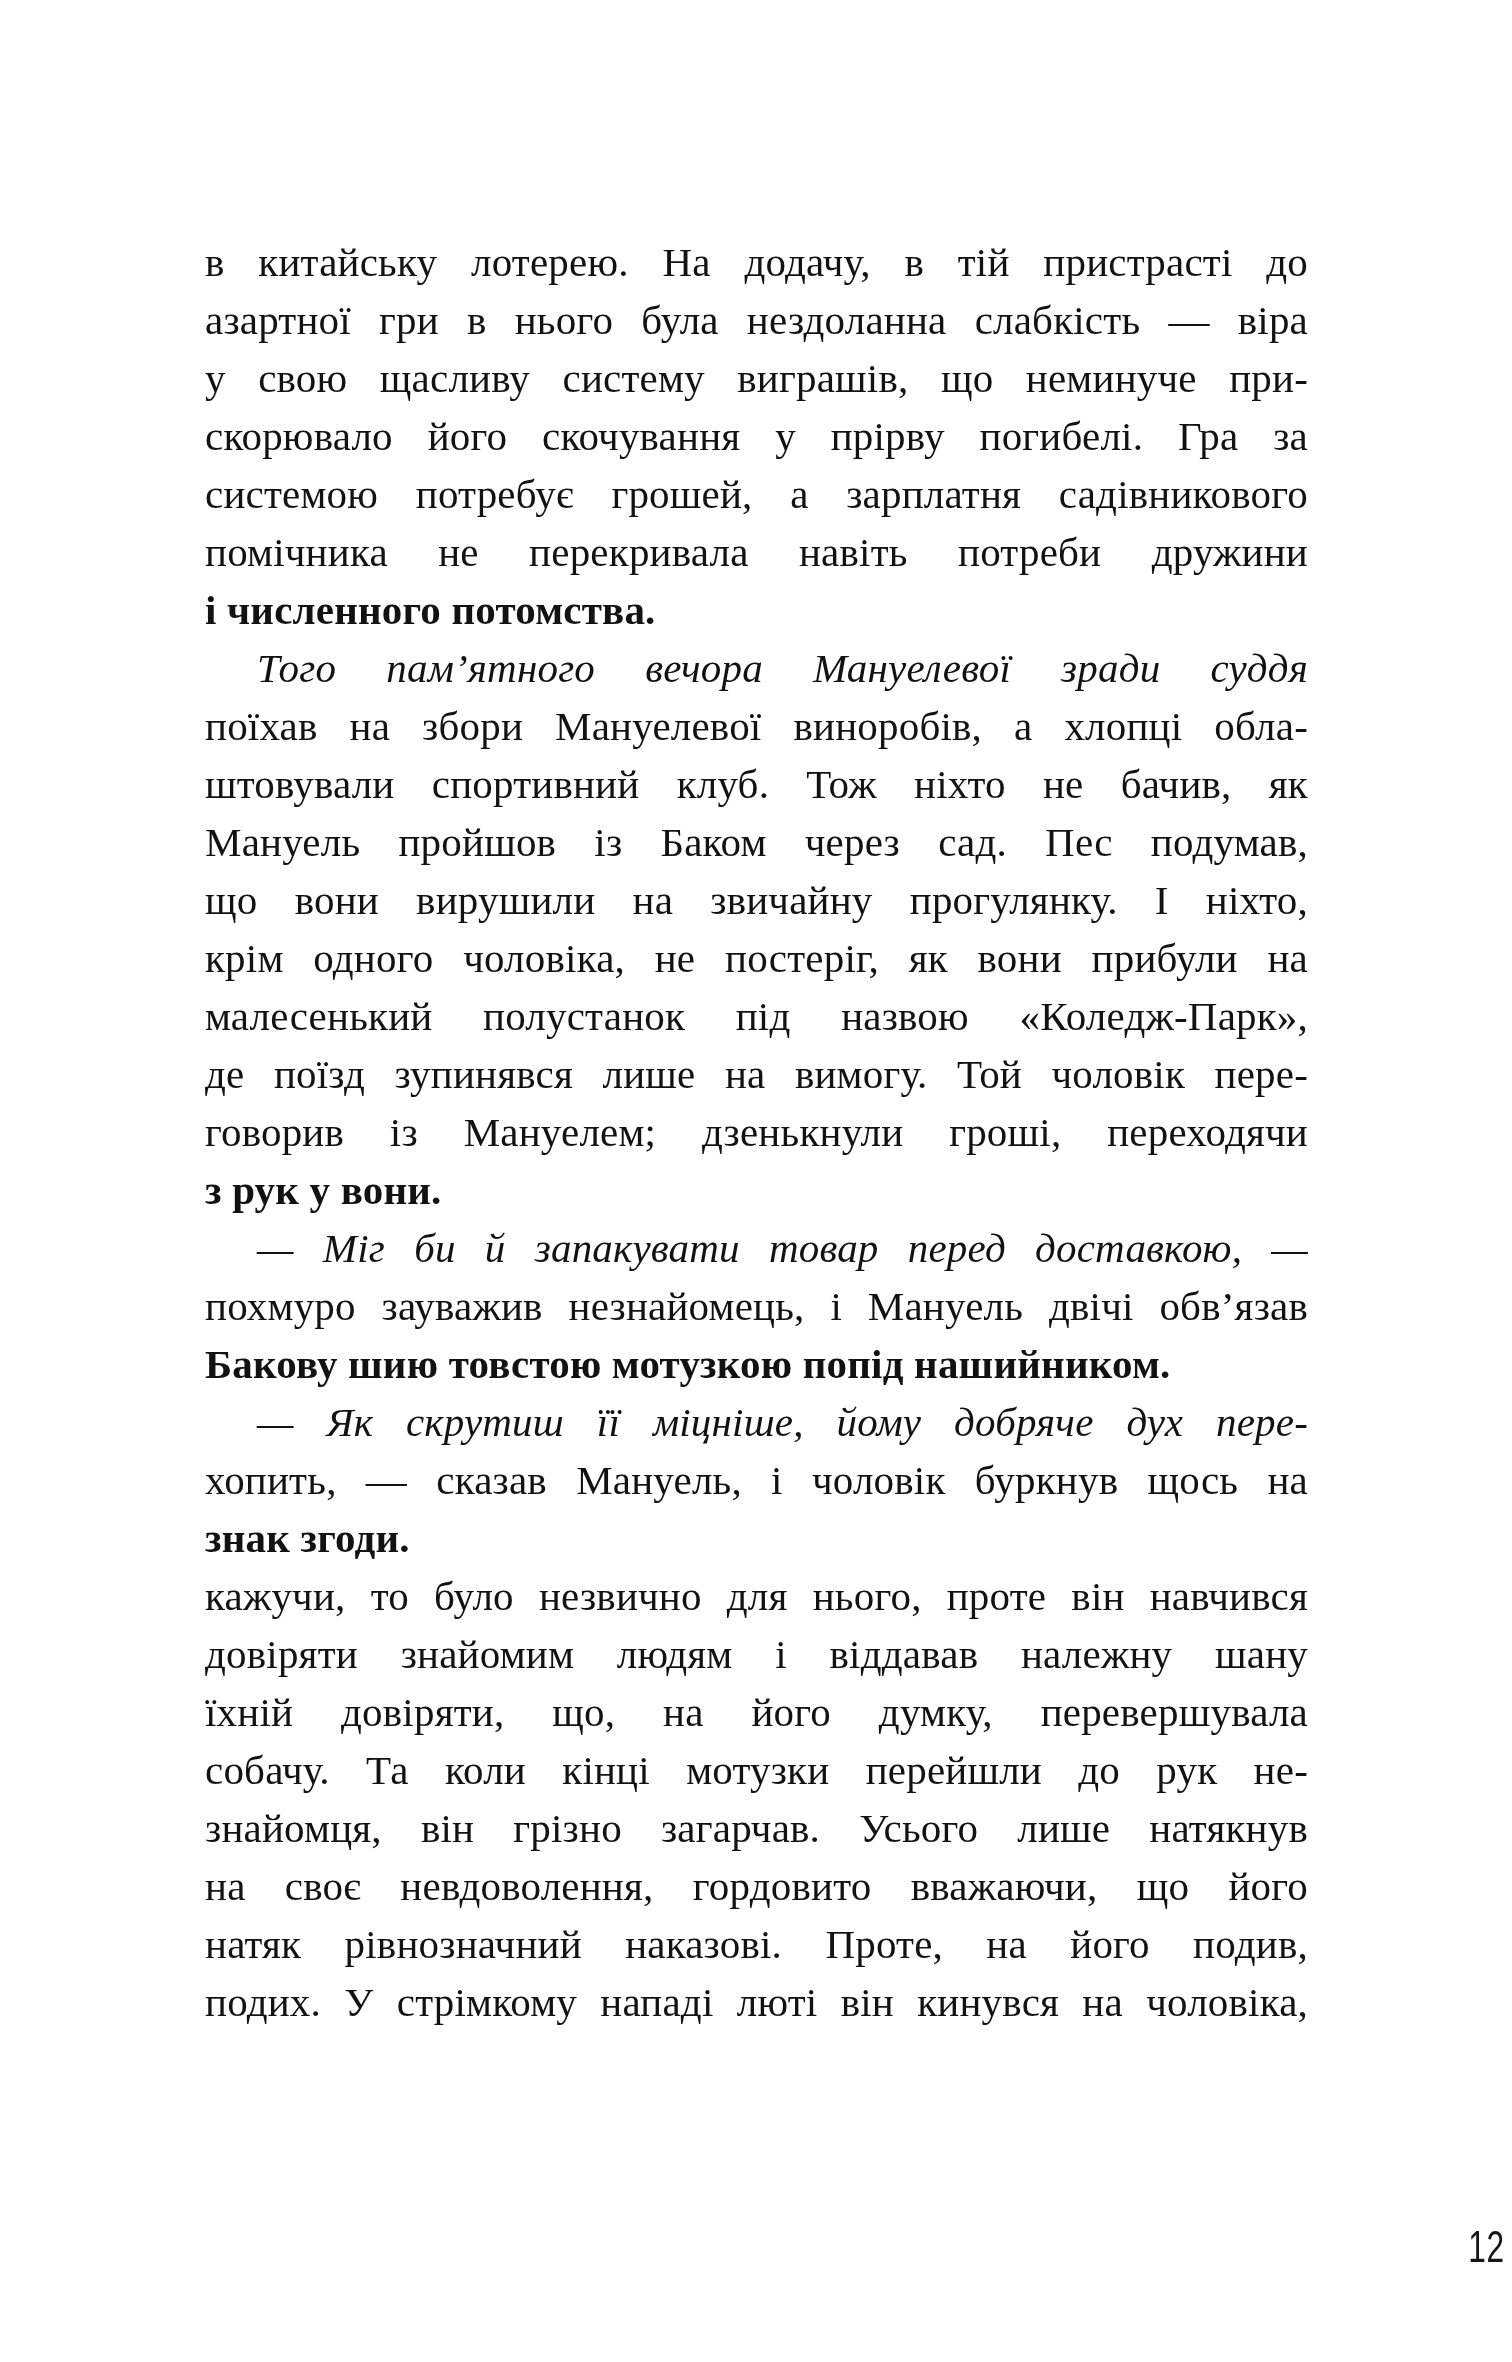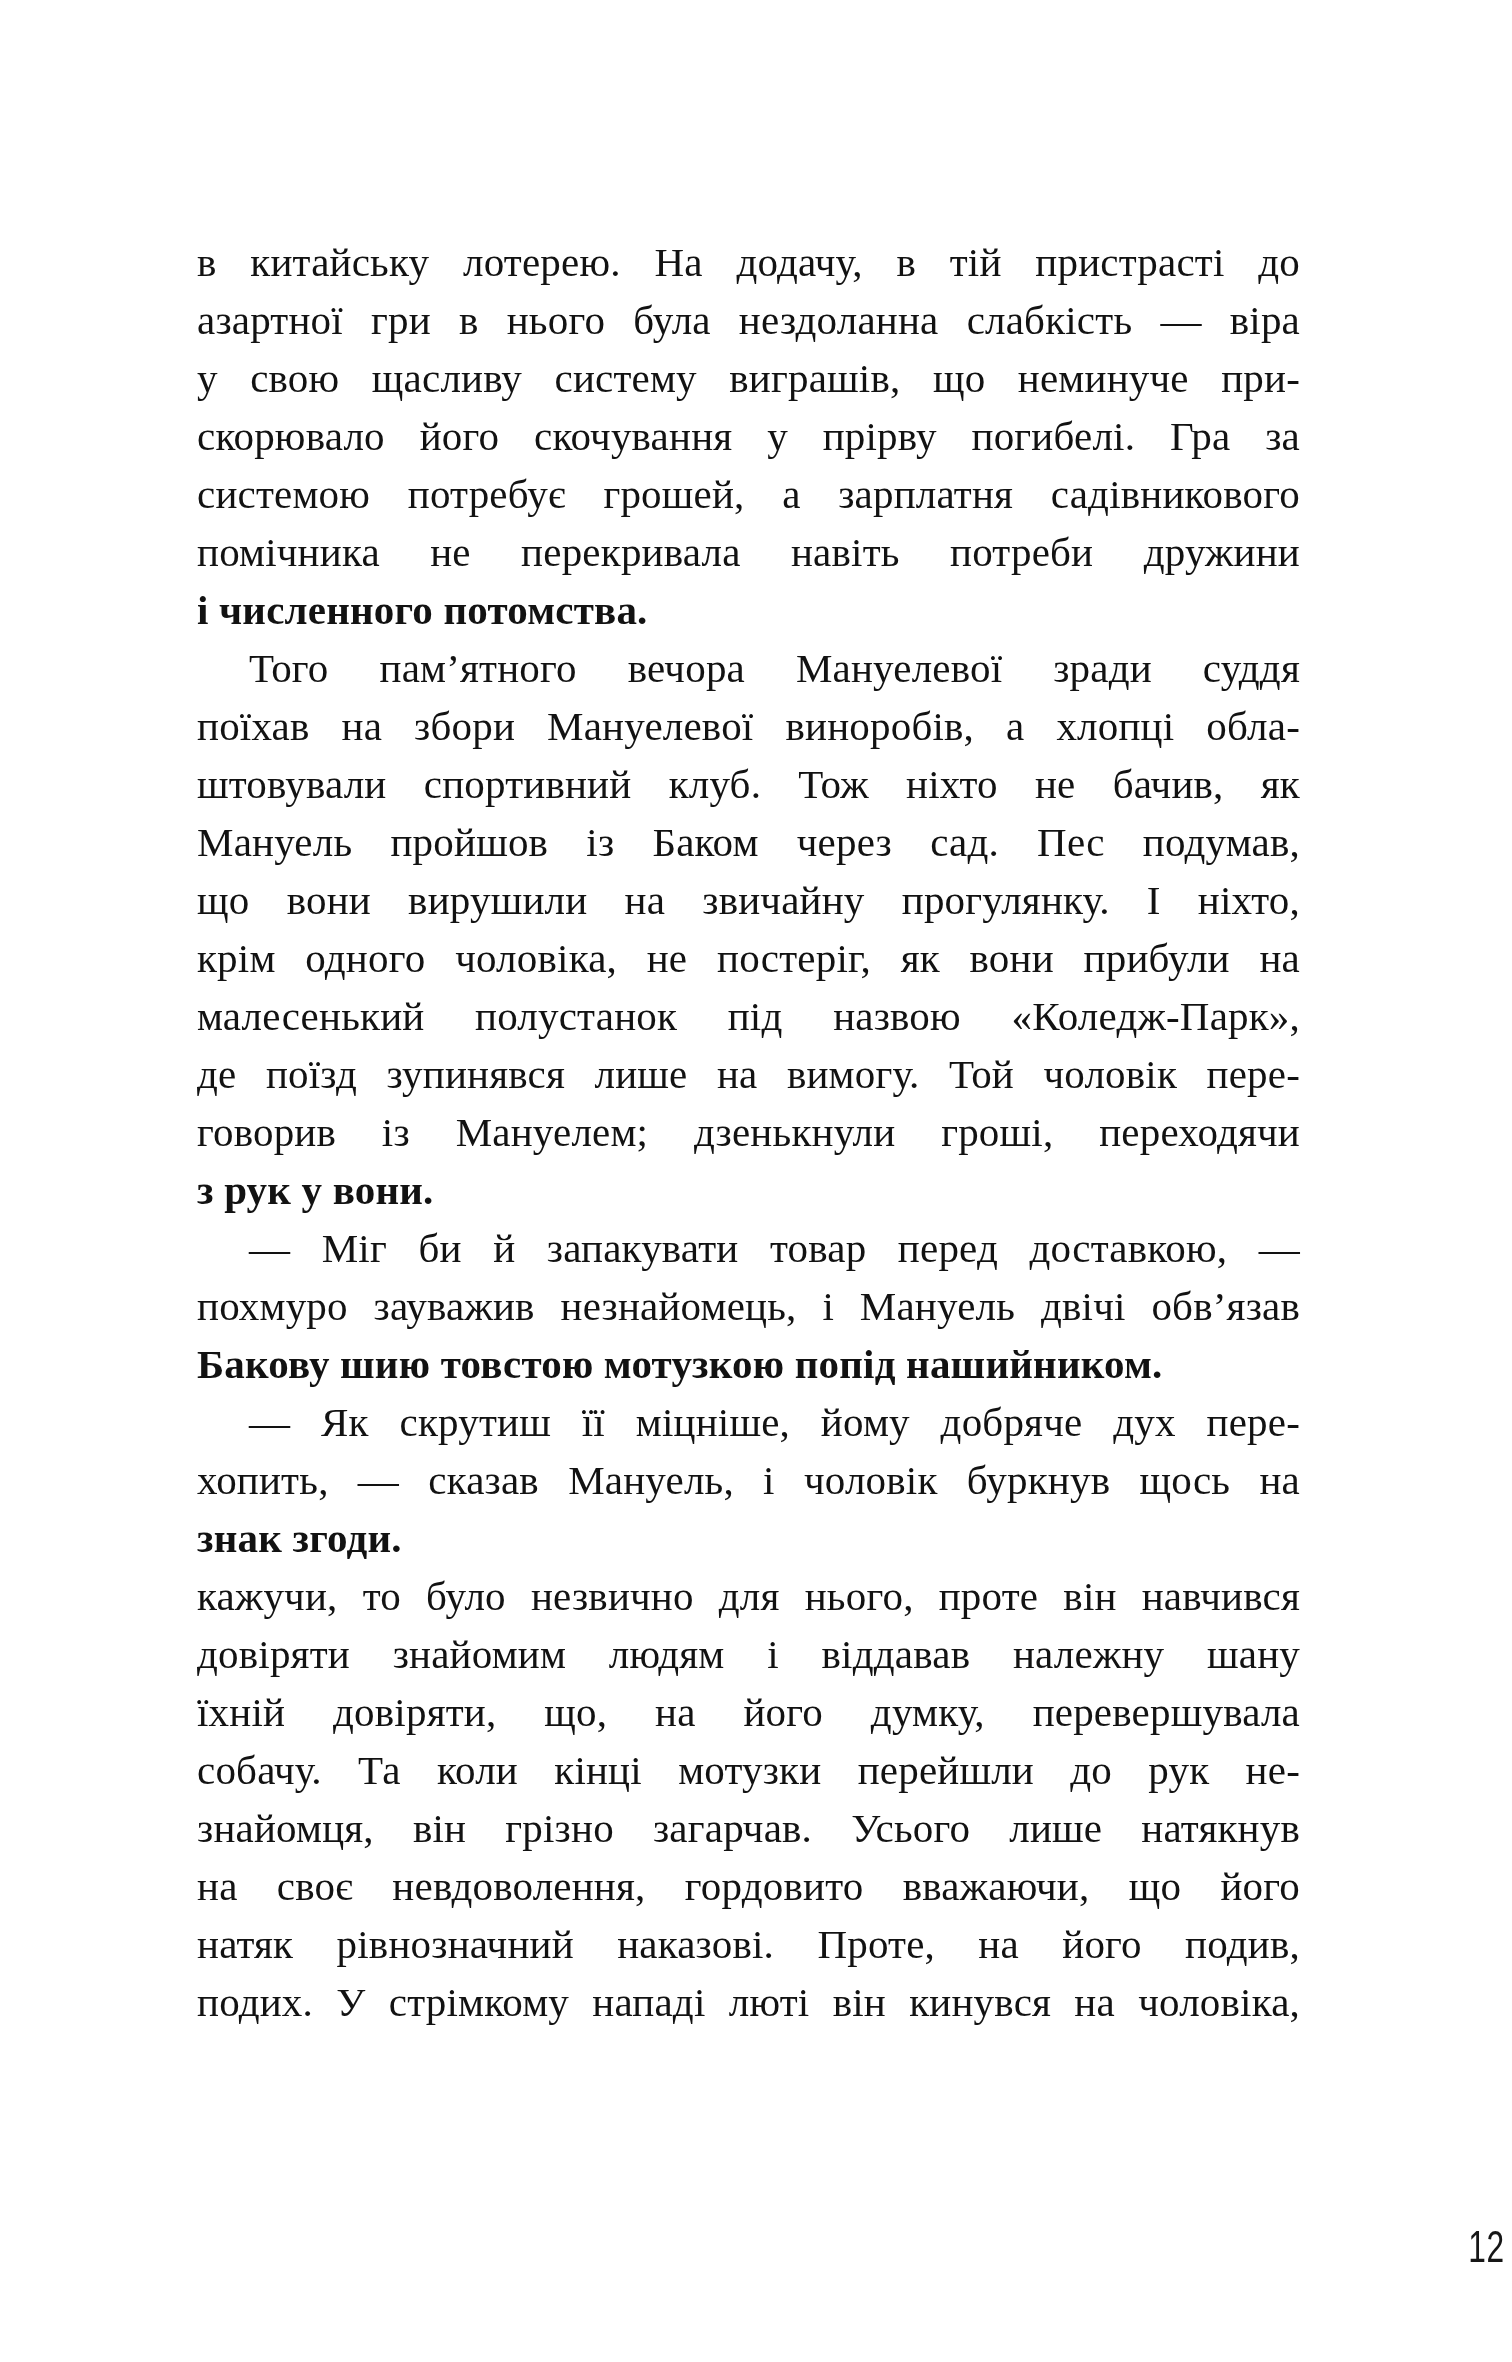--- a/index.html
+++ b/index.html
@@ -13,39 +13,40 @@
     background: #ffffff;
     overflow: hidden;
     font-family: "Liberation Serif", "DejaVu Serif", serif;
   }
   .page {
     position: absolute;
     inset: 0;
   }
   .text-block {
     position: absolute;
-    left: 197px;
+    left: 205px;
     top: 233px;
     width: 1103px;
     font-size: 41px;
     line-height: 58px;
     color: #121212;
     letter-spacing: 0.2px;
   }
   .paragraph {
     margin: 0;
     padding: 0;
   }
   .line {
     text-align: justify;
     text-align-last: justify;
     white-space: normal;
   }
   .line.indent {
     padding-left: 52px;
+    font-style: italic;
   }
   .line.last {
     text-align: left;
     text-align-last: left;
     font-weight: bold;
   }
   .page-number {
     position: absolute;
     left: 0;
     top: 2222px;

